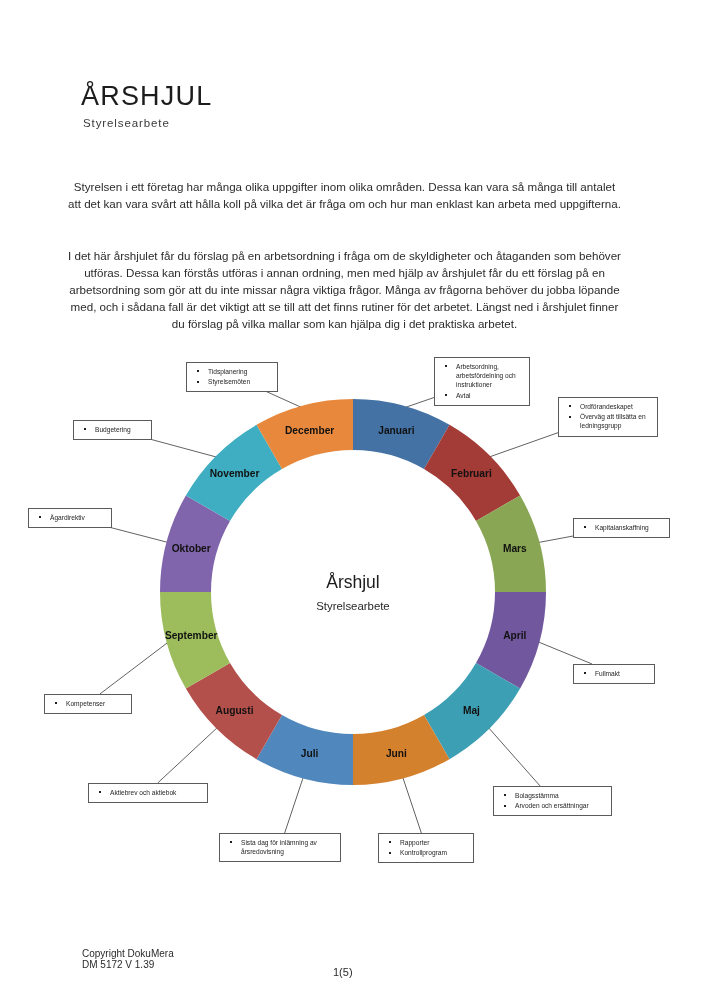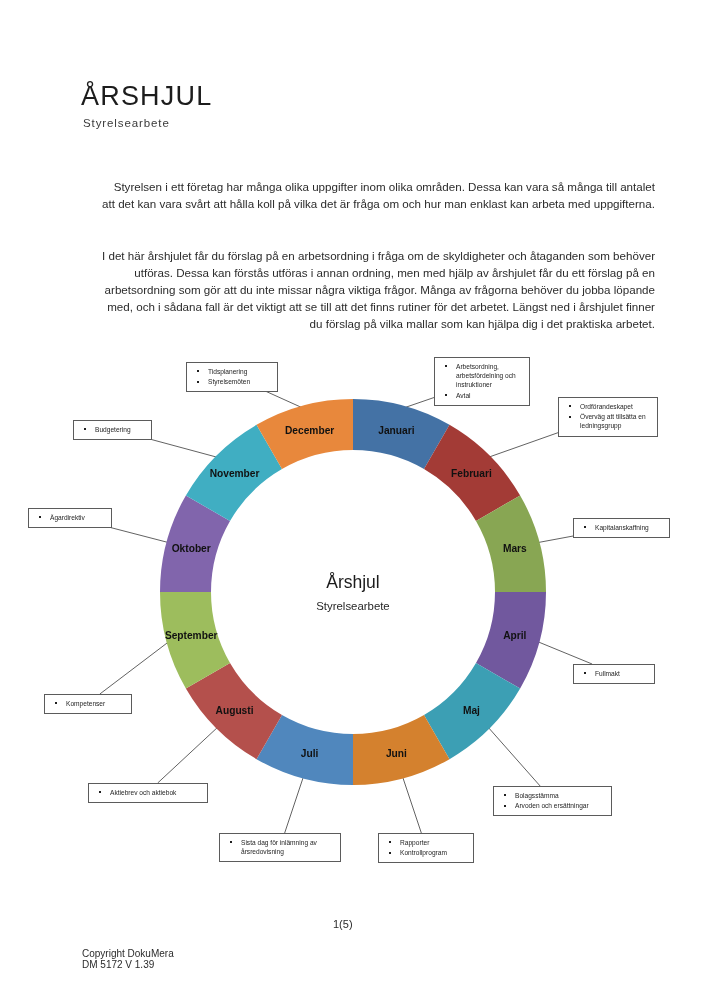--- a/index.html
+++ b/index.html
@@ -19,23 +19,23 @@
     font-size:27px; font-weight:400; letter-spacing:1.2px;
     color:#1c1c1c; line-height:1.1;
   }
   .doc-subtitle {
     position:absolute; left:83px; top:117px;
     font-size:11.5px; letter-spacing:0.9px; color:#3a3a3a;
   }
 
   
   .body-text {
-    position:absolute; left:98px; width:557px;
+    position:absolute; left:66px; width:557px;
     font-size:11.6px; line-height:17.1px; color:#2b2b2b;
-    text-align:right;
+    text-align:center;
   }
   #para1 { top:178px; }
   #para2 { top:247px; }
 
   
   .wheel-wrap { position:absolute; left:0px; top:348px; width:707px; height:540px; }
   svg.wheel { position:absolute; left:0; top:0; }
   .seg-label {
     font-family:"Liberation Sans", sans-serif;
     font-size:10.2px; font-weight:bold; fill:#111111;
@@ -69,21 +69,21 @@
     content:""; position:absolute; left:5px; top:3.3px;
     width:2.2px; height:2.2px; background:#1f1f1f;
   }
 
   
   .footer-left {
     position:absolute; left:82px; top:948px;
     font-size:10px; line-height:11px; color:#2b2b2b;
   }
   .footer-page {
-    position:absolute; left:333px; top:918px;
+    position:absolute; left:333px; top:966px;
     font-size:11px; color:#2b2b2b;
   }
 </style>
 </head>
 <body>
 
 <div class="page">
 
   <div class="doc-title">ÅRSHJUL</div>
   <div class="doc-subtitle">Styrelsearbete</div>

